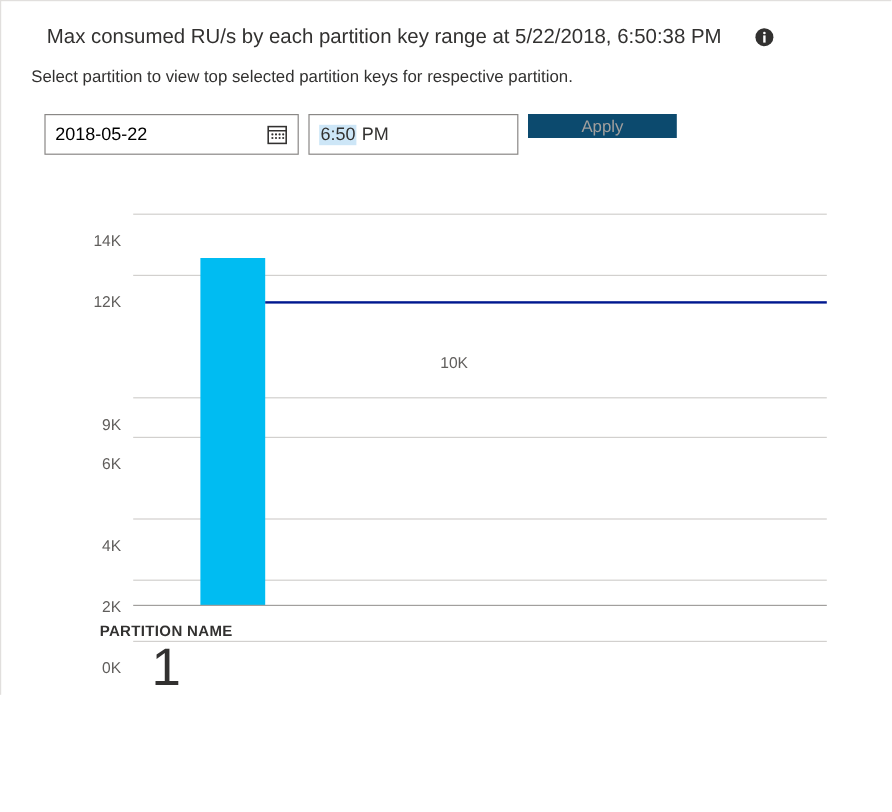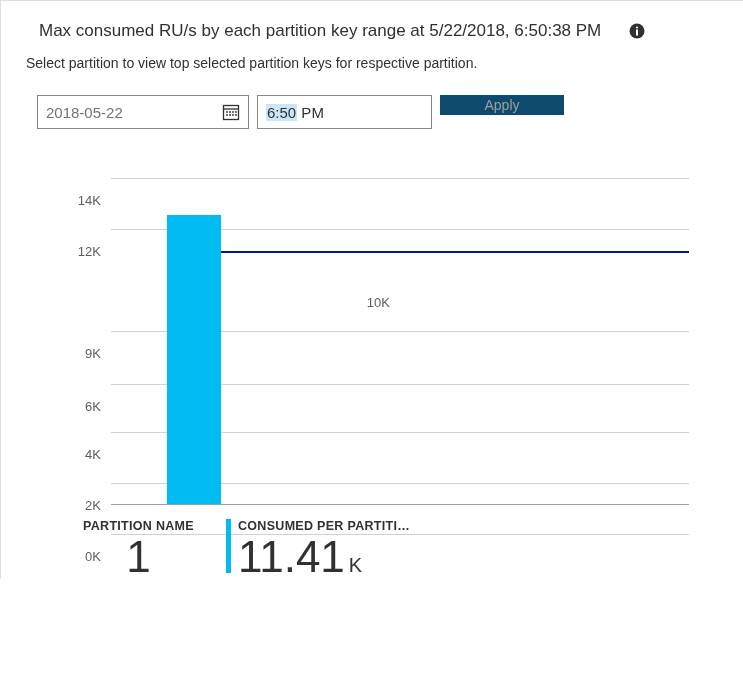--- a/index.html
+++ b/index.html
@@ -5,21 +5,21 @@
     * { box-sizing: border-box; margin: 0; padding: 0; }
     body { font-family: 'Segoe UI', Arial, sans-serif; background: #fff; color: #323130; width: 743px; height: 677px; position: relative; }
     .panel { border-top: 1px solid #e1dfdd; border-left: 1px solid #e1dfdd; padding: 20px 0 0 0; }
     .header-row { display: flex; align-items: center; padding: 0 14px 0 38px; gap: 19px; }
     .title { font-size: 17px; color: #323130; font-weight: 400; }
     .info-icon { margin-left: 8px; width: 18px; height: 18px; display: inline-flex; align-items: center; justify-content: center; }
     .subtitle { padding: 14px 14px 0 25px; font-size: 14px; color: #323130; }
     .controls { display: flex; gap: 8px; padding: 24px 14px 0 36px; }
     .date-input, .time-input { display: flex; align-items: center; border: 1px solid #8a8886; background: #fff; height: 34px; font-size: 15px; }
     .date-input { width: 212px; }
-    .date-value { flex: 1; padding: 0 8px; color: #737373; }
+    .date-value { flex: 1; padding: 0 8px; color: #000000; }
     .cal-icon { width: 34px; height: 100%; display: flex; align-items: center; justify-content: center; border-left: none; }
     .time-input { width: 175px; }
     .time-value { padding: 0 8px; }
     .time-value .sel { background: #cde6f7; padding: 0 1px; }
     .apply-btn { width: 124px; height: 20px; background: #0c4a6e; border: none; color: #a19f9d; font-size: 14px; cursor: default; }
     .chart-wrap { padding: 20px 14px 0 40px; position: relative; }
     .chart { position: relative; height: 362px; }
     .tick { position: absolute; left: 0; right: 40px; display: flex; align-items: center; }
     .tick-label { width: 70px; text-align: right; font-size: 13px; color: #605e5c; padding-right: 10px; margin-top: 44px; }
     .tick-line { flex: 1; height: 1px; background: #d2d0ce; }
@@ -88,21 +88,21 @@
           <span class="tick-line"></span>
         </div>
         <div class="tick" style="top: 101.714px; flex-direction: column;">
           <span class="tick-label">10K</span>
           <span class="tick-line"></span>
         </div>
         <div class="tick" style="top: 152.571px;">
           <span class="tick-label">9K</span>
           <span class="tick-line"></span>
         </div>
-        <div class="tick" style="top: 206px;">
+        <div class="tick" style="top: 186px;">
           <span class="tick-label">6K</span>
           <span class="tick-line"></span>
         </div>
         <div class="tick" style="top: 254.286px;">
           <span class="tick-label">4K</span>
           <span class="tick-line"></span>
         </div>
         <div class="tick" style="top: 305.143px;">
           <span class="tick-label">2K</span>
           <span class="tick-line"></span>
@@ -117,18 +117,14 @@
         </div>
         <div class="chart-border" style="bottom: 6px;"></div>
       </div>
   </div>
 
   <div class="metrics">
     <div class="metric metric-a">
       <span class="m-label">PARTITION NAME</span>
       <span class="m-value">1</span>
     </div>
-    <div class="metric metric-b">
-      <span class="m-label">CONSUMED PER PARTITI…</span>
-      <span class="m-value"><span>11.41</span><span class="unit">K</span></span>
-    </div>
   </div>
 </div>
 
 </body></html>

